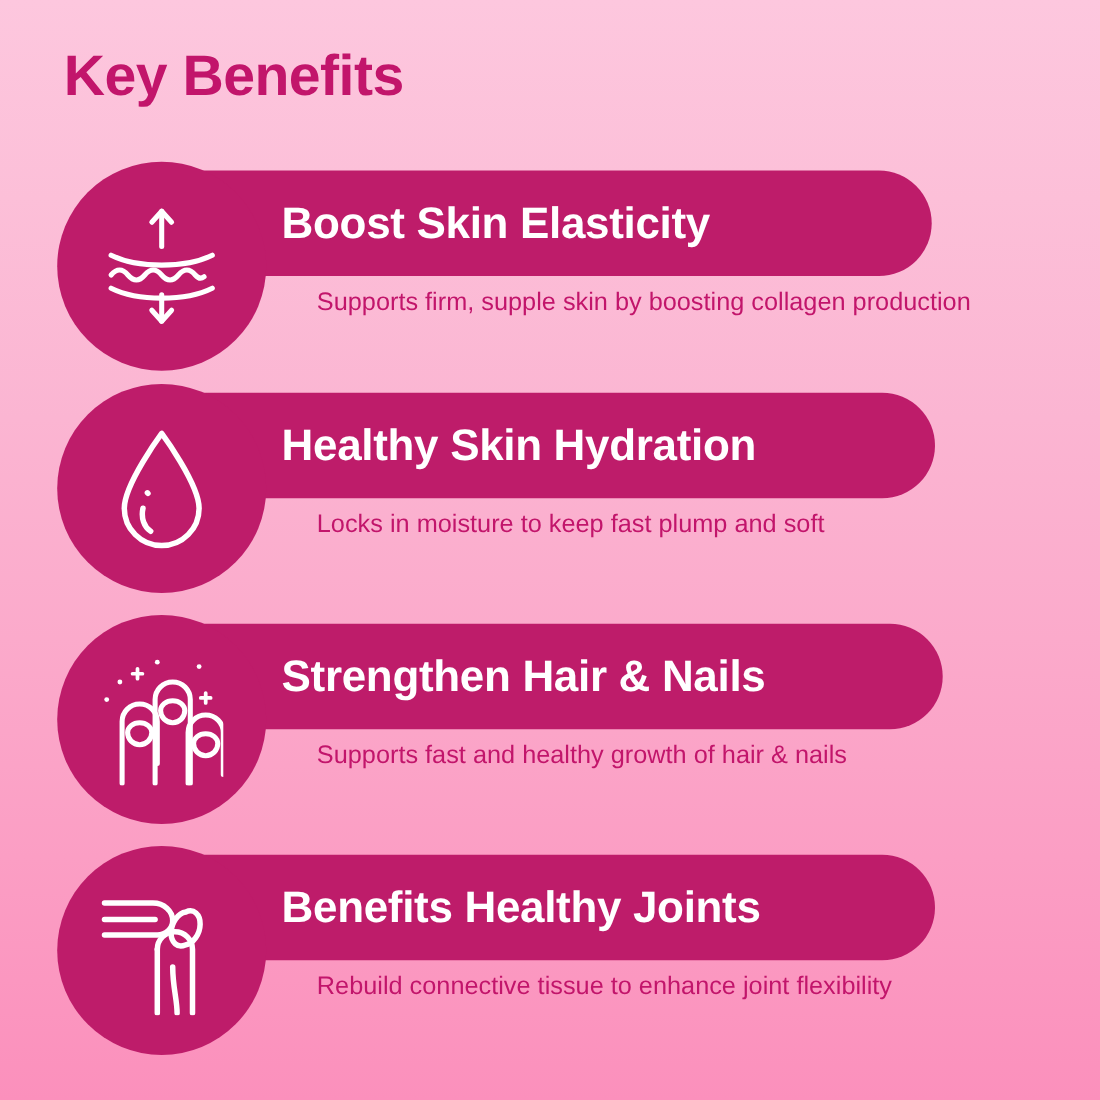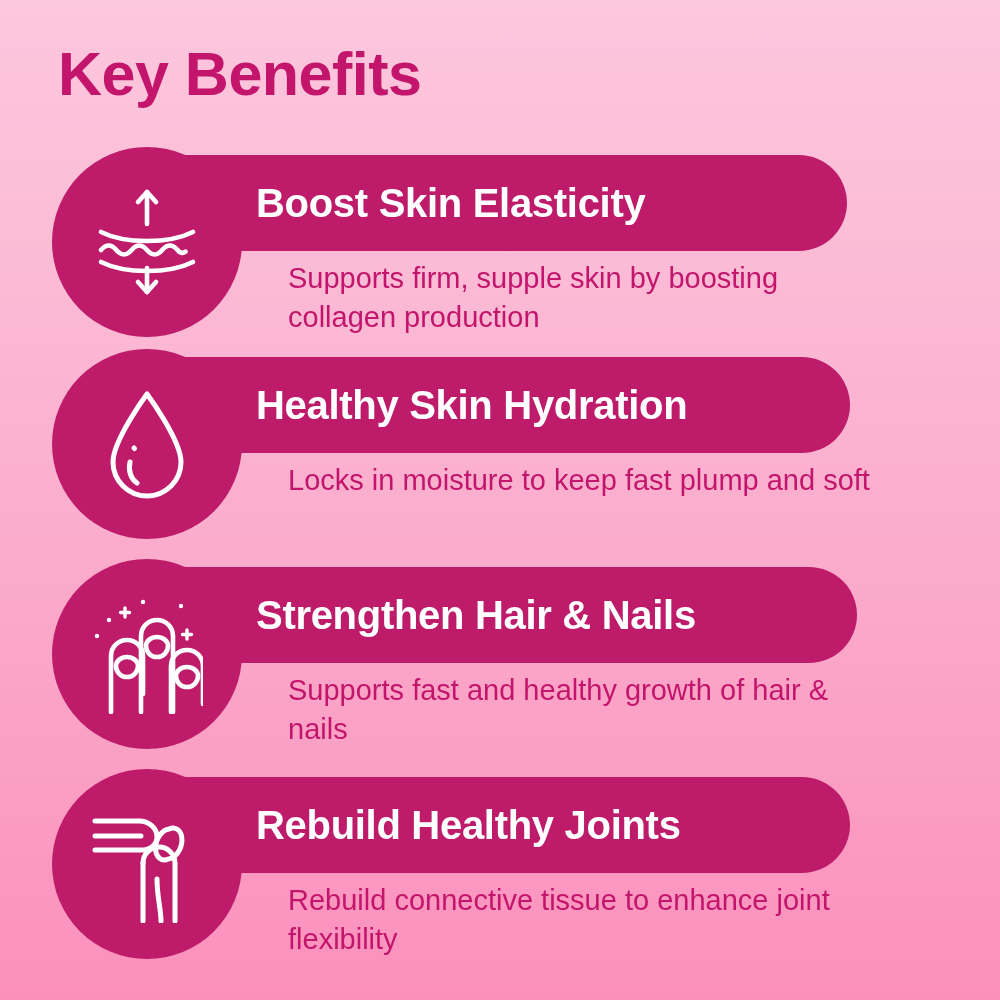--- a/index.html
+++ b/index.html
@@ -26,21 +26,21 @@
         #FB90BC 100%);
     box-sizing: border-box;
   }
 
   
   .page-title {
     position: absolute;
     left: 58px;
     top: 42px;
     margin: 0;
-    font-size: 61px;
+    font-size: 52px;
     line-height: 1.05;
     font-weight: 700;
     letter-spacing: -0.5px;
     color: #C2156B;
     font-family: "Liberation Sans", sans-serif;
     white-space: nowrap;
   }
 
   
   .benefit-row {
@@ -88,21 +88,21 @@
     white-space: nowrap;
     font-family: "Liberation Sans", sans-serif;
   }
 
   .benefit-desc {
     position: absolute;
     left: 288px;
     top: 104px;
     width: 600px;
     margin: 0;
-    font-size: 29px;
+    font-size: 23px;
     line-height: 1.34;
     color: #C2156B;
     font-family: "Liberation Sans", sans-serif;
   }
 
   
   #row-0 { top: 155px; }
   #row-1 { top: 357px; }
   #row-2 { top: 567px; }
   #row-3 { top: 777px; }
@@ -182,21 +182,21 @@
           <circle cx="90" cy="12" r="2.2" fill="#FFFFFF" stroke="none"></circle>
           <circle cx="18" cy="26" r="2.2" fill="#FFFFFF" stroke="none"></circle>
         </svg>
       </span>
     </div>
     <p class="benefit-desc">Supports fast and healthy growth of hair &amp; nails</p>
   </div>
 
   <div class="benefit-row" id="row-3">
     <div class="pill"></div>
-    <div class="benefit-title">Rebuild Healthy Joints</div>
+    <div class="benefit-title">Benefits Healthy Joints</div>
     <div class="icon-circle">
       <span>
         <svg width="112" height="118" viewBox="0 0 112 118" fill="none" stroke="#FFFFFF" stroke-width="5" stroke-linecap="round" stroke-linejoin="round">
 
           <path d="M4 16 L48 16 a 18 16 0 0 1 18 16 a 14 13 0 0 1 -14 13 L4 45"></path>
           <path d="M4 16 L4 45" stroke-width="0"></path>
           <path d="M4 31 L50 31"></path>
 
           <path d="M78 24 a 11 16 20 1 1 -0.5 30 a 11 16 20 1 1 0.5 -30 Z"></path>
 

